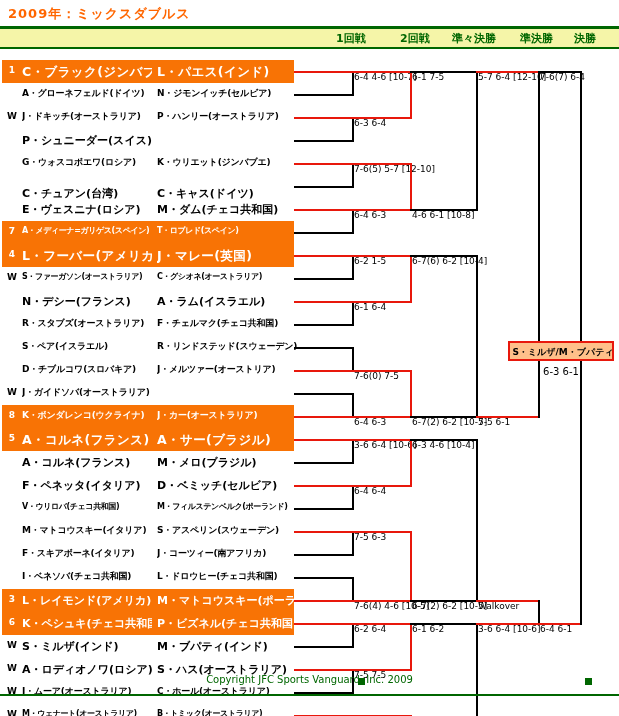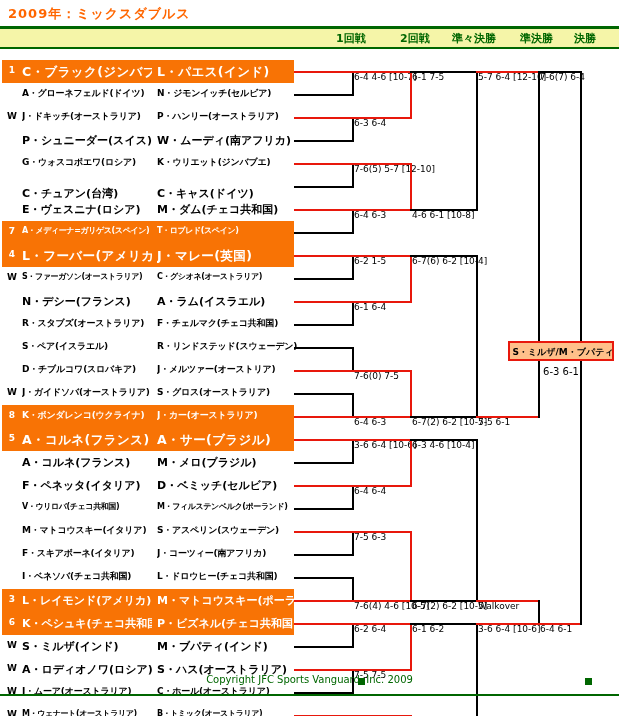--- a/index.html
+++ b/index.html
@@ -80,21 +80,20 @@
       <span class="nm n2 sz9">N・ジモンイッチ(セルビア)</span>
     </div>
     <div class="abs row" style="left: 2px; top: 106px; width: 292px;">
       <span class="seed">W</span>
       <span class="nm n1 sz9">J・ドキッチ(オーストラリア)</span>
       <span class="nm n2 sz9">P・ハンリー(オーストラリア)</span>
     </div>
     <div class="abs row" style="left: 2px; top: 129px; width: 292px;">
       <span class="seed"></span>
       <span class="nm n1 sz11">P・シュニーダー(スイス)</span>
-      <span class="nm n2 sz11">W・ムーディ(南アフリカ)</span>
     </div>
     <div class="abs row" style="left: 2px; top: 152px; width: 292px;">
       <span class="seed"></span>
       <span class="nm n1 sz9">G・ウォスコボエワ(ロシア)</span>
       <span class="nm n2 sz9">K・ウリエット(ジンバブエ)</span>
     </div>
     <div class="abs row" style="left: 2px; top: 182px; width: 292px;">
       <span class="seed"></span>
       <span class="nm n1 sz11">C・チュアン(台湾)</span>
       <span class="nm n2 sz11">C・キャス(ドイツ)</span>
@@ -135,21 +134,20 @@
       <span class="nm n2 sz9">R・リンドステッド(スウェーデン)</span>
     </div>
     <div class="abs row" style="left: 2px; top: 359px; width: 292px;">
       <span class="seed"></span>
       <span class="nm n1 sz9">D・チブルコワ(スロバキア)</span>
       <span class="nm n2 sz9">J・メルツァー(オーストリア)</span>
     </div>
     <div class="abs row" style="left: 2px; top: 382px; width: 292px;">
       <span class="seed">W</span>
       <span class="nm n1 sz9">J・ガイドソバ(オーストラリア)</span>
-      <span class="nm n2 sz9">S・グロス(オーストラリア)</span>
     </div>
     <div class="abs row hl" style="left: 2px; top: 405px; width: 292px;">
       <span class="seed">8</span>
       <span class="nm n1 sz9">K・ボンダレンコ(ウクライナ)</span>
       <span class="nm n2 sz9">J・カー(オーストラリア)</span>
     </div>
     <div class="abs row hl" style="left: 2px; top: 428px; width: 292px;">
       <span class="seed">5</span>
       <span class="nm n1 sz13">A・コルネ(フランス)</span>
       <span class="nm n2 sz13">A・サー(ブラジル)</span>

